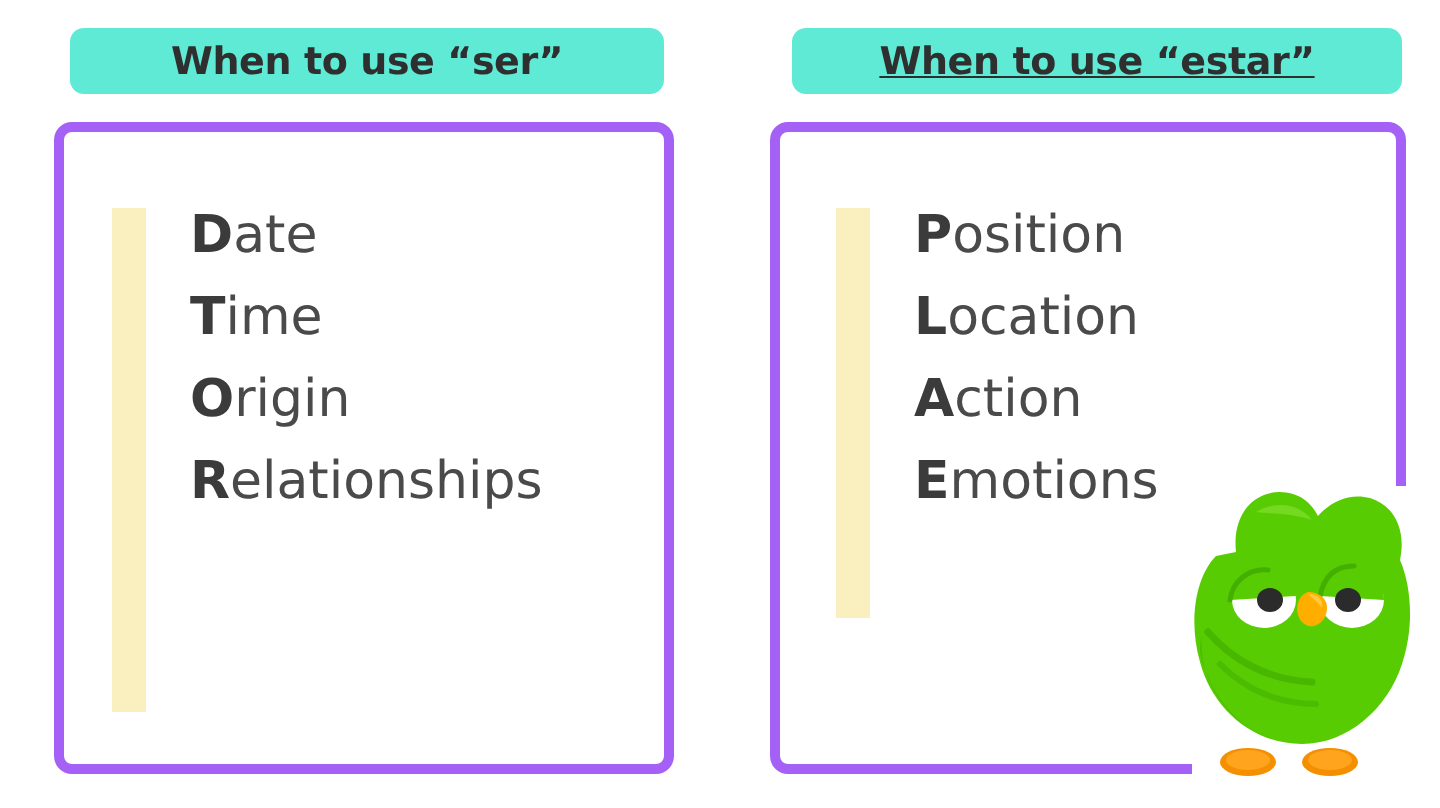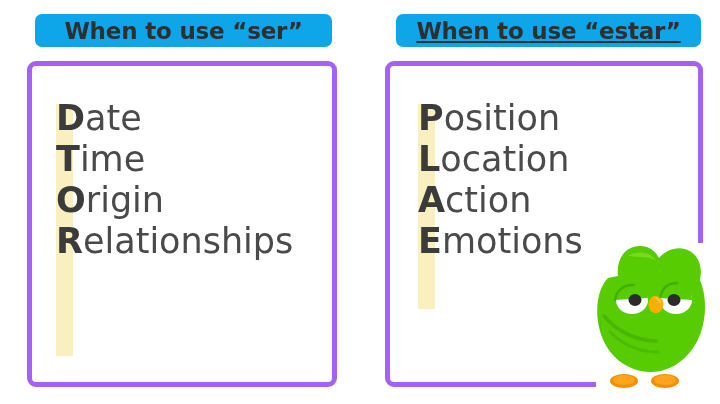--- a/index.html
+++ b/index.html
@@ -19,28 +19,28 @@
   .stage {
     position: absolute;
     inset: 0;
     width: 720px;
     height: 404px;
   }
 
   
   .badge {
     position: absolute;
-    background: #0ea5e9;
+    background: #5eead4;
     border-radius: 7px;
     display: flex;
     align-items: center;
     justify-content: center;
     color: #2f2f30;
     font-weight: 700;
-    font-size: 23px;
+    font-size: 19px;
     letter-spacing: -0.2px;
     white-space: nowrap;
     padding: 0 9px;
     box-sizing: border-box;
   }
   .badge-ser   { left: 35px;  top: 14px; width: 297px; height: 33px; }
   .badge-estar { left: 396px; top: 14px; width: 305px; height: 33px; text-decoration: underline; }
 
   
   .card {
@@ -78,25 +78,26 @@
     width: 17px;
     background: #faf0bf;
     z-index: 0;
   }
   .strip-ser   { left: 56px;  top: 104px; height: 252px; }
   .strip-estar { left: 418px; top: 104px; height: 205px; }
 
   .item {
     position: relative;
     z-index: 1;
-    font-size: 35px;
+    font-size: 26px;
     line-height: 41px;
     color: #4a4a4a;
     font-weight: 400;
     white-space: nowrap;
+    margin-left: 39px;
   }
   .item .initial {
     font-weight: 700;
     color: #3b3b3b;
   }
 
   
   .owl {
     position: absolute;
     left: 588px;

